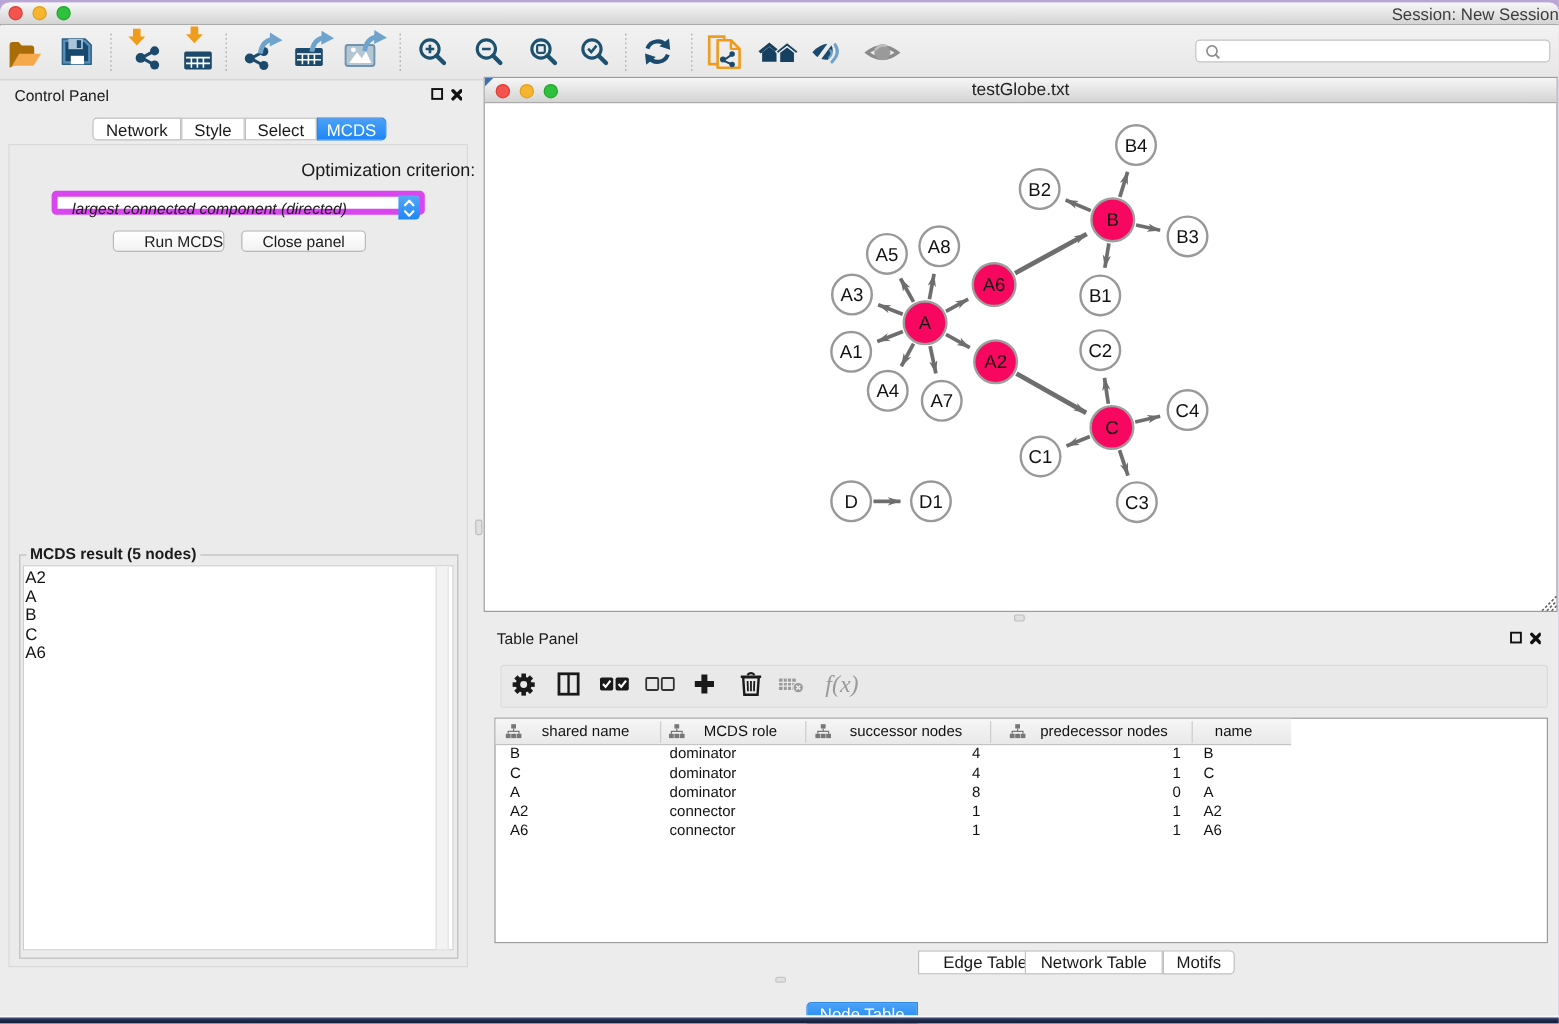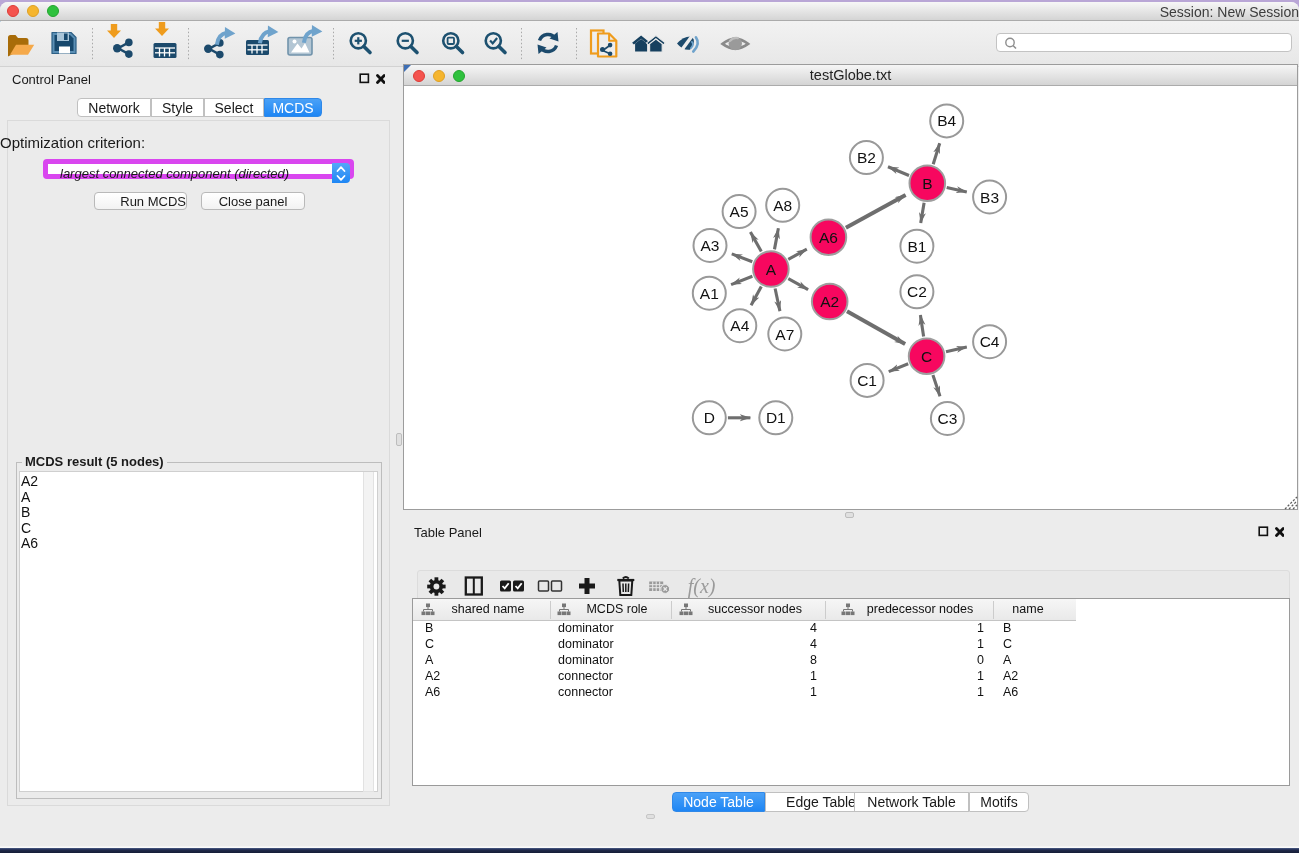--- a/index.html
+++ b/index.html
@@ -55,32 +55,32 @@
   #nettitle { position:absolute; left:0; top:0; width:893px; height:21px;
     background:linear-gradient(#f6f6f6,#d4d4d4); border-bottom:1px solid #ababab; }
   #nettitle .tl { width:12px; height:12px; top:4.5px; }
   #nettitle .t-red { left:9px; background:#f4534e; border:0.5px solid #dd3c37; }
   #nettitle .t-yel { left:29px; background:#f5b52e; border:0.5px solid #dfa023; }
   #nettitle .t-grn { left:49px; background:#2fc13e; border:0.5px solid #23a52f; }
   #nettitle .txt { position:absolute; left:0; right:0; top:2px; text-align:center;
     font-size:14.5px; color:#222; }
   
   #tpanel { position:absolute; left:403px; top:520px; width:896px; height:296px; }
-  #ttoolbar { position:absolute; left:14px; top:48px; width:873px; height:36px;
+  #ttoolbar { position:absolute; left:14px; top:32px; width:873px; height:36px;
     background:#e9e9e9; border:1px solid #dcdcdc; border-radius:3px; }
   #ttable { position:absolute; left:9px; top:76px; width:878px; height:188px;
     background:#fff; border:1px solid #9a9a9a; }
   #thead { position:absolute; left:0; top:0; width:663px; height:22px;
     background:linear-gradient(#f6f6f6,#e9e9e9); border-bottom:1px solid #c4c4c4; }
   .hsep { position:absolute; top:2px; height:18px; width:0; border-left:1px solid #cccccc; }
   .hcell { position:absolute; top:3px; font-size:12.5px; color:#111; text-align:center; }
   .trow { position:absolute; font-size:12.5px; color:#111; }
   .tseg { position:absolute; top:0; height:20px; background:#fff; border:1px solid #c0c0c0;
     font-size:14px; color:#1a1a1a; text-align:center; line-height:19px; }
-  .tseg.sel { background:linear-gradient(#4aa1f7,#1e86f4); color:#fff; border-color:#2f88e8; }
+  .tseg.sel { background:linear-gradient(#4aa1f7,#1e86f4); color:#fff; border-color:#2f88e8;margin-top:43px; }
   
   #statusbar { position:absolute; left:0; top:815px; width:1299px; height:32px;
     background:#ececec; border-top:1px solid #d8d8d8; }
   #listbtn { position:absolute; left:9px; top:7px; width:28px; height:20px;
     background:#fdfdfd; border:1px solid #9e9e9e; }
   #membtn { position:absolute; left:1215px; top:5px; width:74px; height:23px;
     background:#fafafa; border:1px solid #b9b9b9; font-size:12px; color:#111; }
   #deskbottom { position:absolute; left:0; top:846px; width:1299px; height:7px;
     background:linear-gradient(180deg,#f2f2f2 0,#fafafa 1.5px,#4a5a82 2.2px,#2b3760 3.2px,#1e2746 4.5px,#151c36 7px); }
 </style>
@@ -248,21 +248,21 @@
     <div class="panehead" style="position:absolute;left:12px;top:4px;">Control Panel</div>
     <svg style="position:absolute;left:359px;top:4.5px;" width="26" height="12" viewBox="0 0 26 12">
         <rect x="1.2" y="1.2" width="8.2" height="8.2" fill="none" stroke="#111" stroke-width="1.6"></rect>
         <path d="M18.5,2.6 L25.2,9.4 M25.2,2.6 L18.5,9.4" stroke="#111" stroke-width="2.8" stroke-linecap="round"></path>
       </svg>
     <div class="seg" style="left:77px;top:29.5px;width:74px;border-radius:4px 0 0 4px;">Network</div>
     <div class="seg" style="left:151px;top:29.5px;width:53px;">Style</div>
     <div class="seg" style="left:204px;top:29.5px;width:60px;">Select</div>
     <div class="seg sel" style="left:264px;top:29.5px;width:58px;border-radius:0 4px 4px 0;">MCDS</div>
     <div id="cpbody"></div>
-    <div style="position:absolute;left:0;width:396px;top:66px;text-align:left;font-size:15px;color:#1a1a1a;">Optimization criterion:</div>
+    <div style="position:absolute;left:0;width:396px;top:66px;text-align:right;font-size:15px;color:#1a1a1a;">Optimization criterion:</div>
     <div id="combo">largest connected component (directed)
       <div class="step">
           <svg width="18" height="21" viewBox="0 0 18 21" style="position:absolute;left:0;top:0;">
             <path d="M5.5,8 L9,4.2 L12.5,8" fill="none" stroke="#fff" stroke-width="1.8" stroke-linecap="round" stroke-linejoin="round"></path>
             <path d="M5.5,13 L9,16.8 L12.5,13" fill="none" stroke="#fff" stroke-width="1.8" stroke-linecap="round" stroke-linejoin="round"></path>
           </svg>
         </div>
     </div>
     <div class="btn" style="left:94px;top:124px;width:93px;text-align:right;">Run MCDS</div>
     <div class="btn" style="left:201px;top:124px;width:104px;">Close panel</div>

